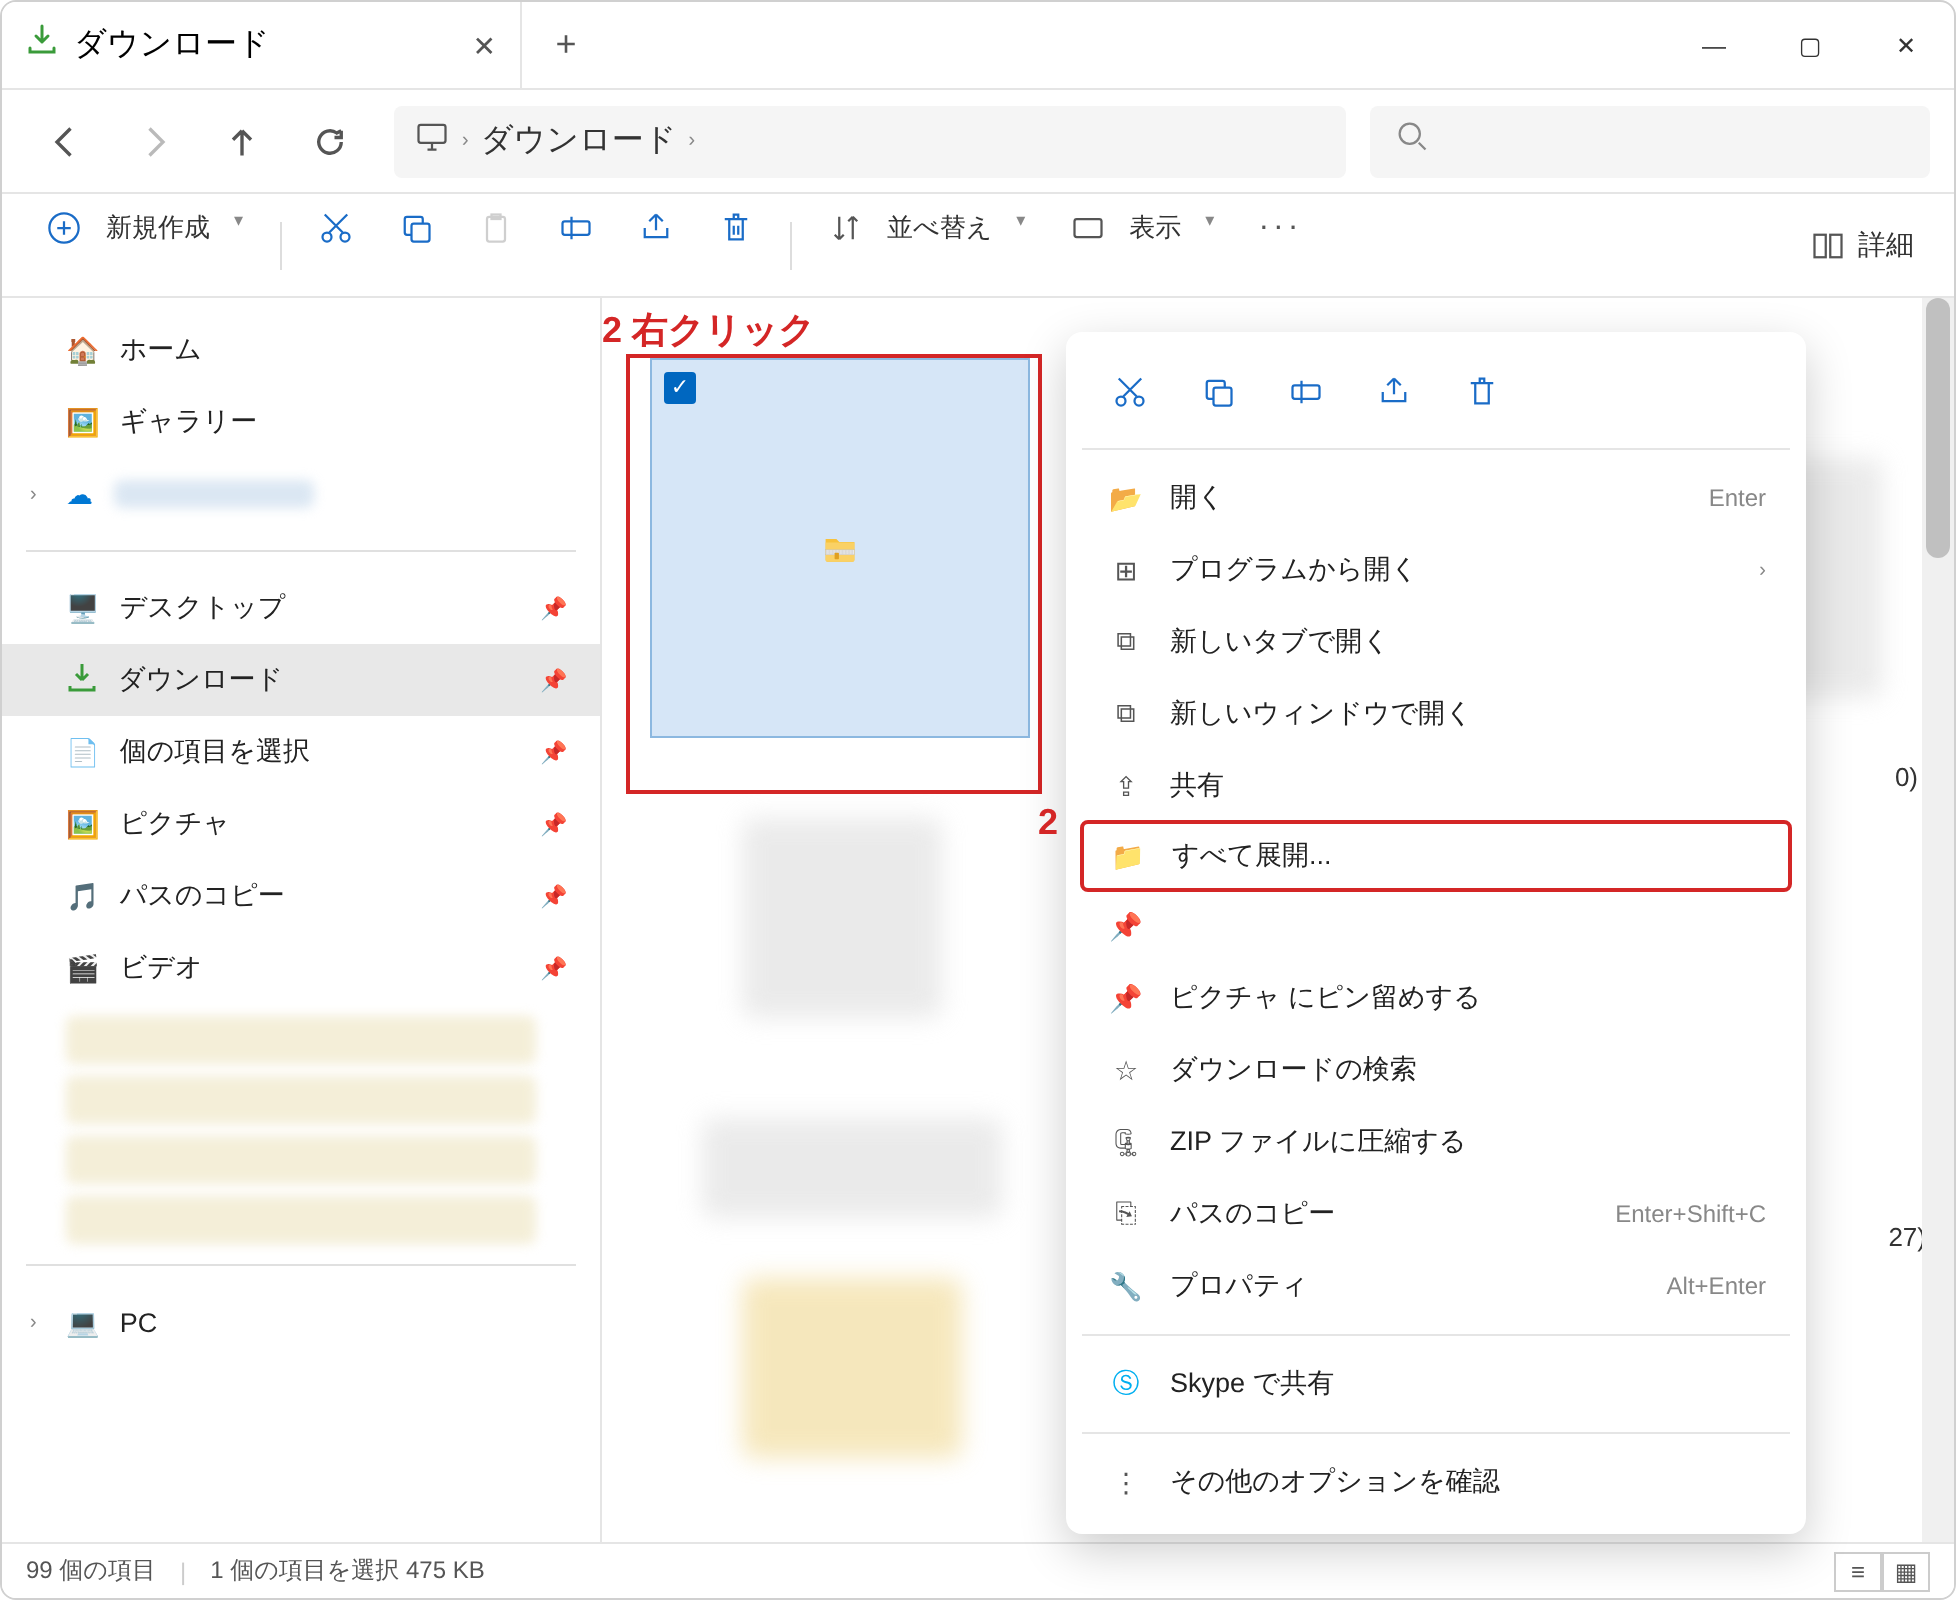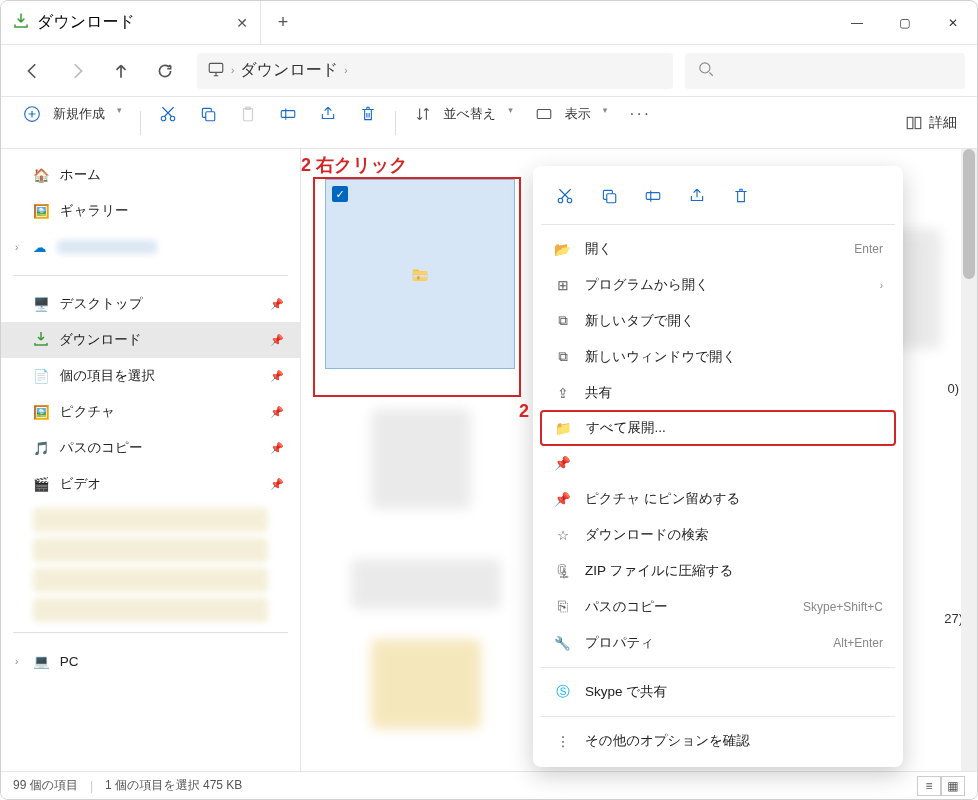--- a/index.html
+++ b/index.html
@@ -369,21 +369,21 @@
       <span class="micon">☆</span>
       <span>ダウンロードの検索</span>
     </div>
   <div class="ctx-item">
       <span class="micon">🗜</span>
       <span>ZIP ファイルに圧縮する</span>
     </div>
   <div class="ctx-item">
       <span class="micon">⎘</span>
       <span>パスのコピー</span>
-      <span class="hint">Skype+Shift+C</span>
+      <span class="hint">Enter+Shift+C</span>
     </div>
   <div class="ctx-item">
       <span class="micon">🔧</span>
       <span>プロパティ</span>
       <span class="hint">Alt+Enter</span>
     </div>
   <div class="ctx-sep"></div>
   <div class="ctx-item">
       <span class="micon" style="color:#00aff0">Ⓢ</span>
       <span>Skype で共有</span>

